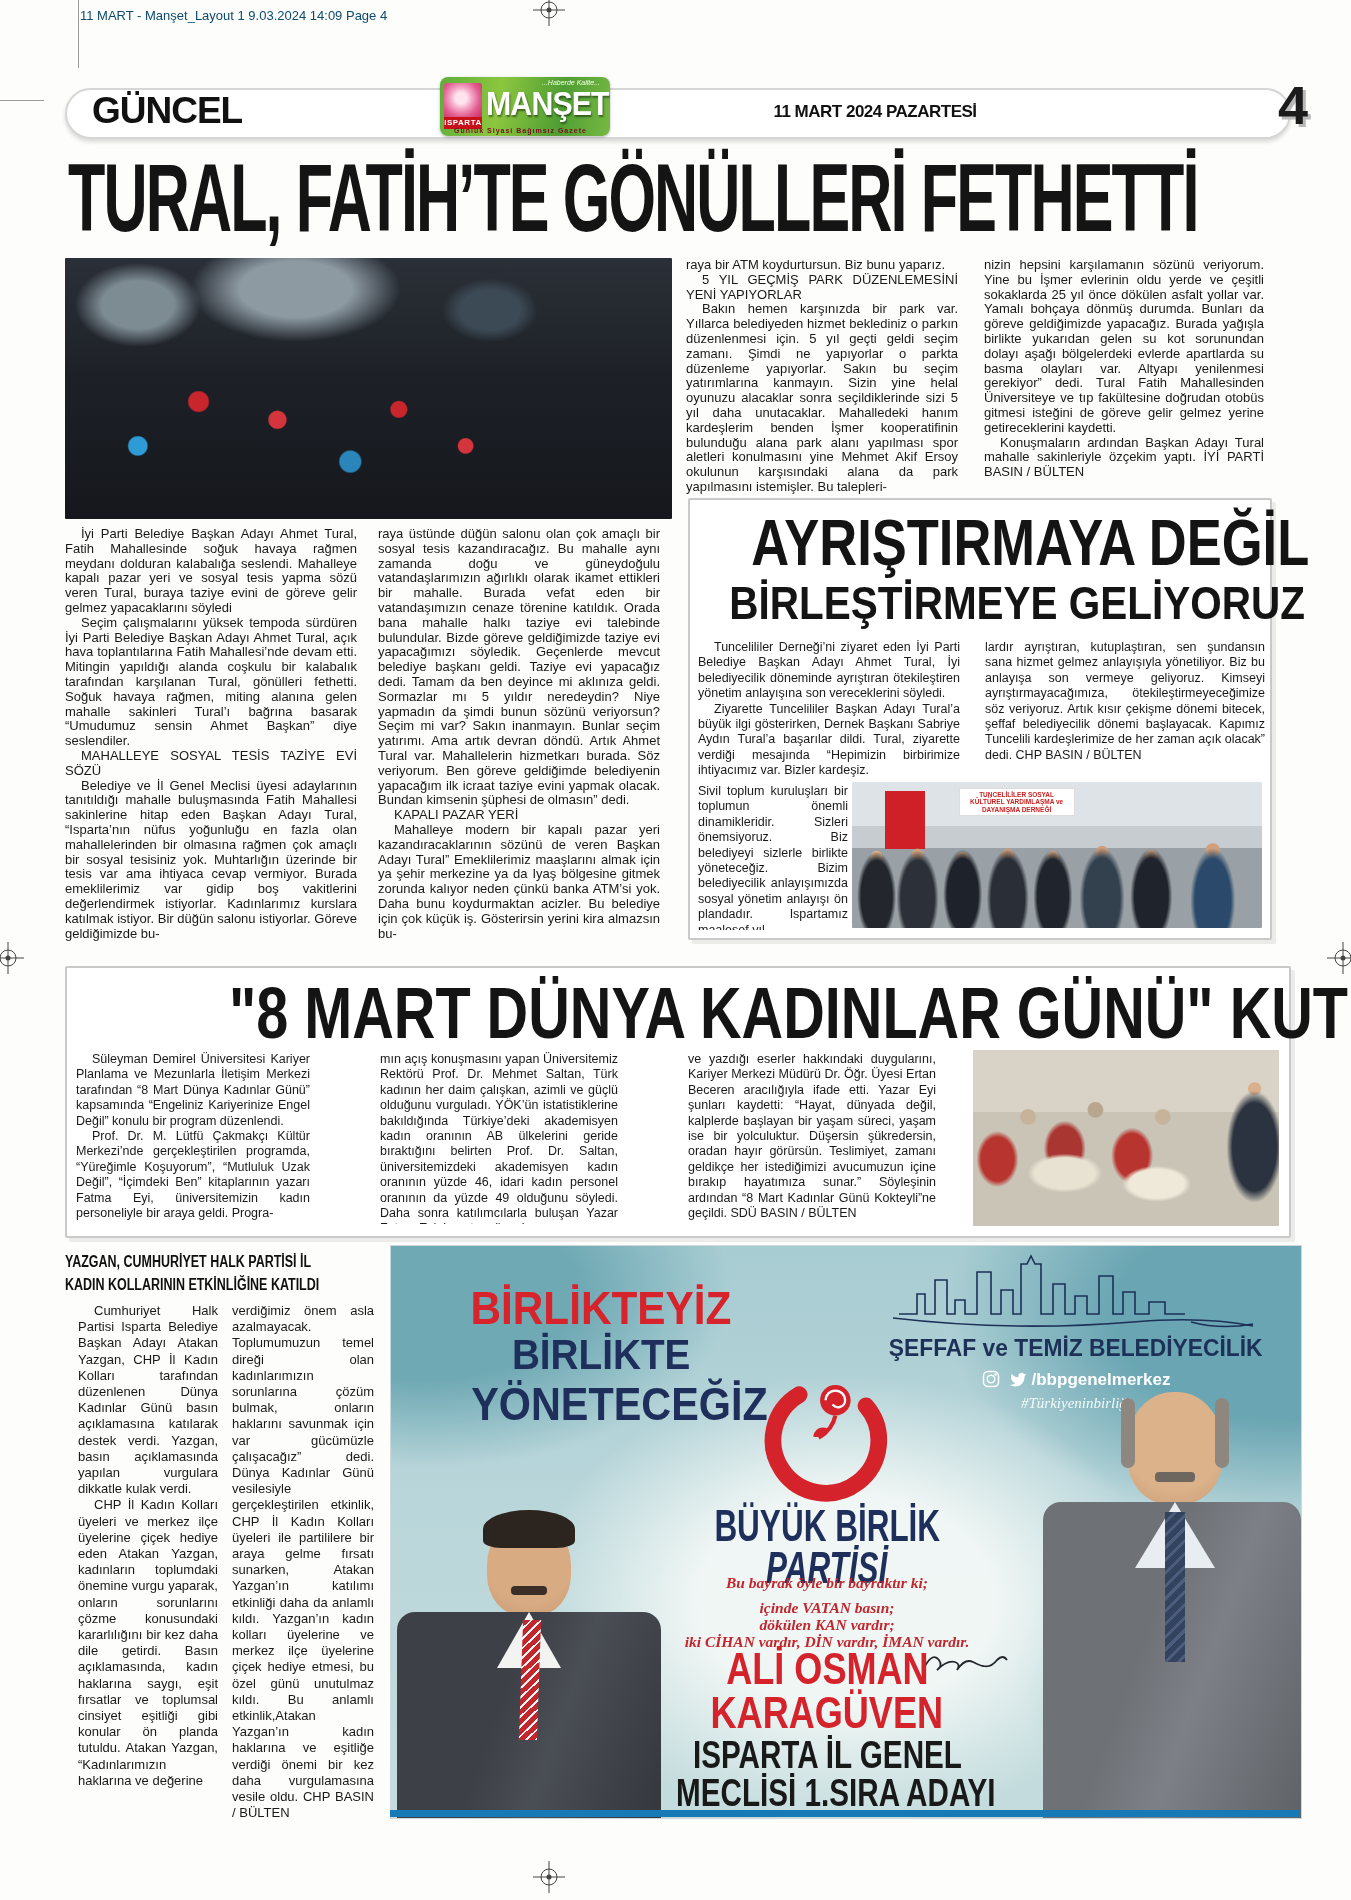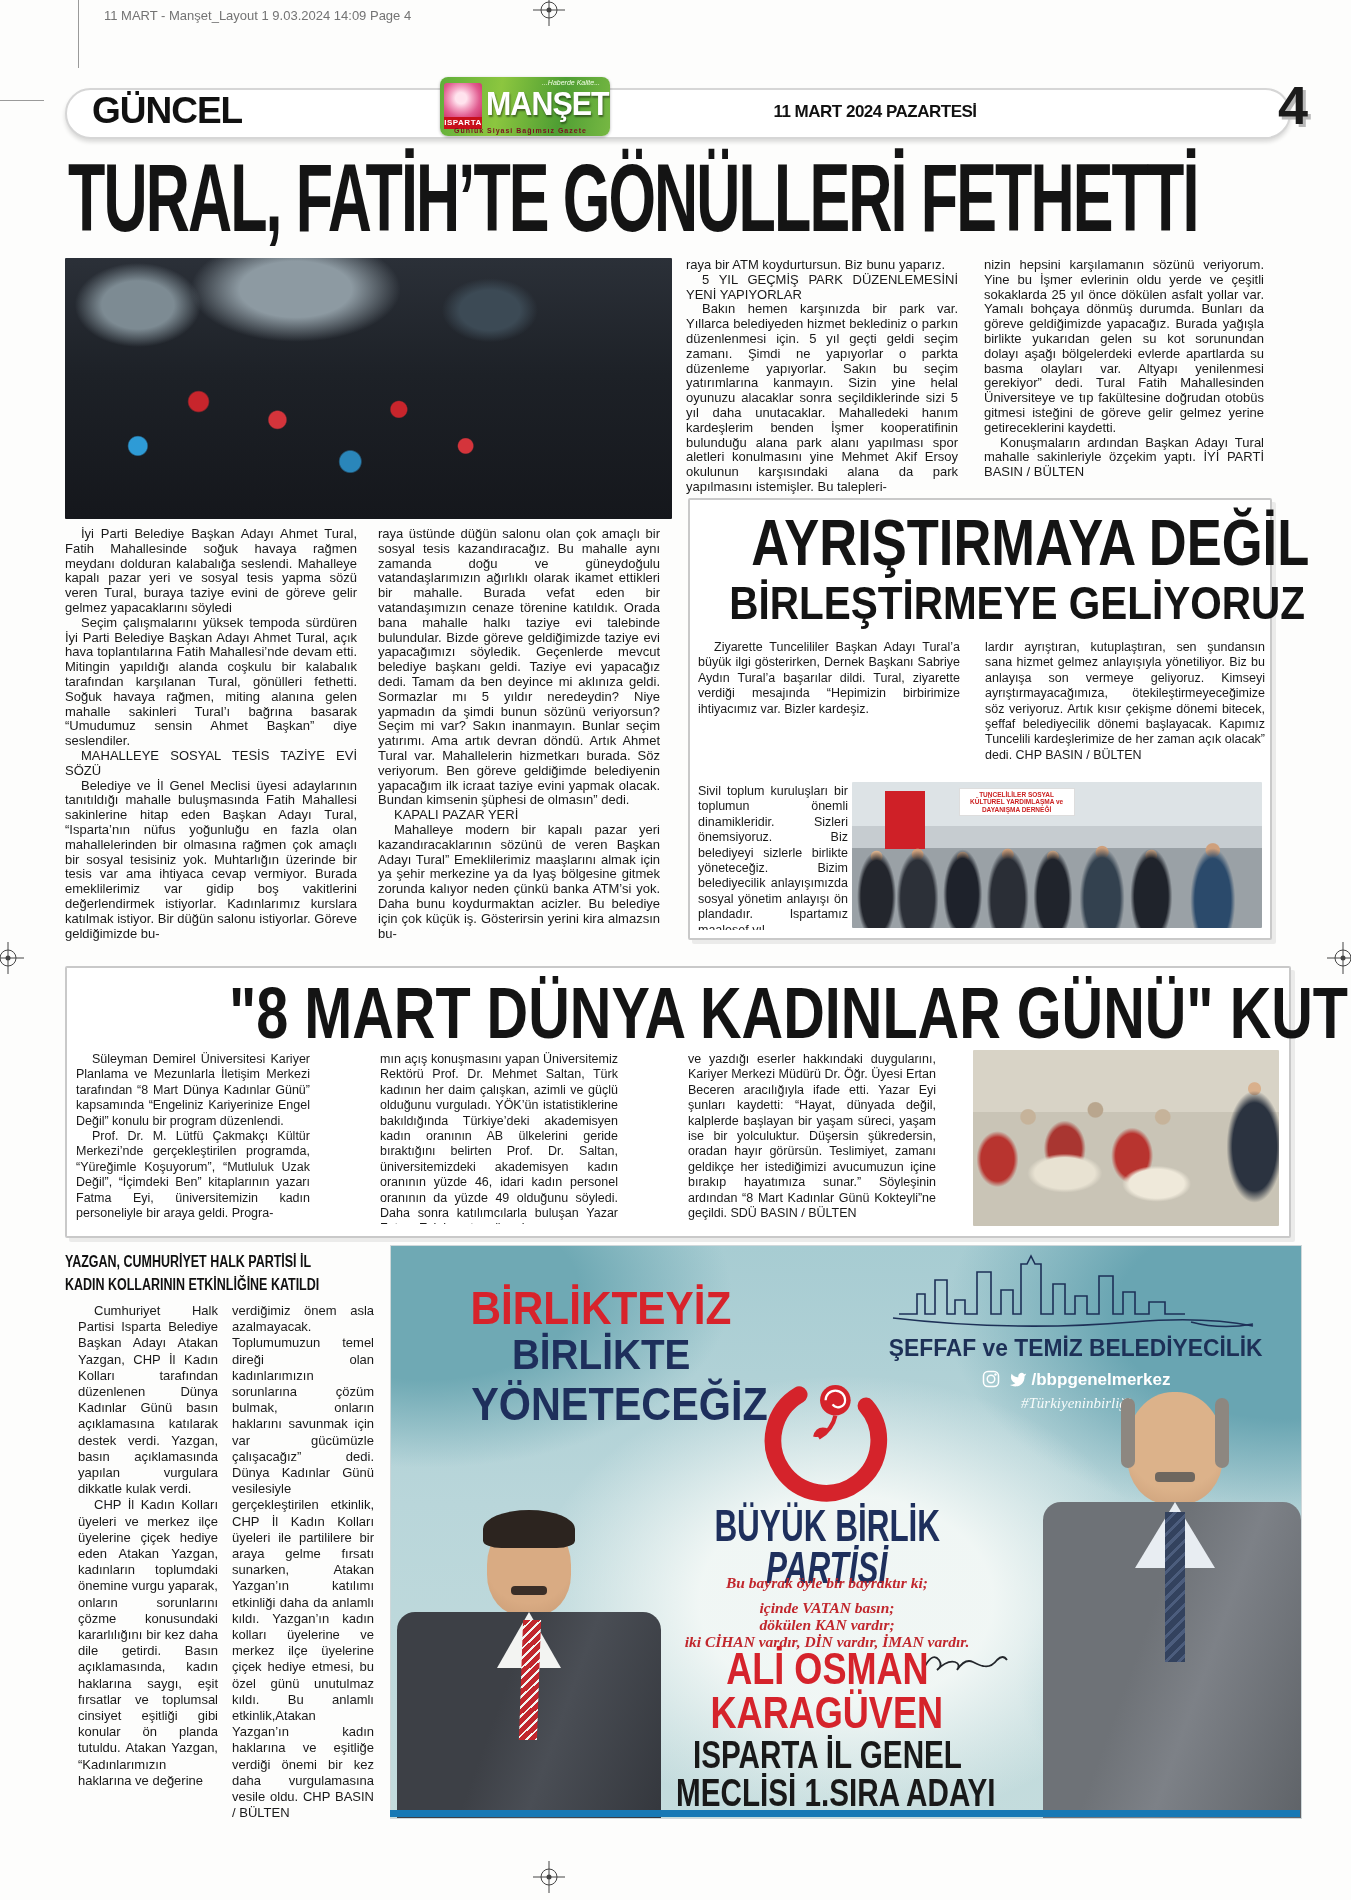--- a/index.html
+++ b/index.html
@@ -1,19 +1,19 @@
 <!DOCTYPE html>
 <html><head>
 <meta charset="utf-8">
 <style>
   html,body{margin:0;padding:0;background:#e8e8e8;}
   #page{position:relative;width:1351px;height:1900px;background:#fdfdfc;overflow:hidden;
         font-family:"Liberation Sans",sans-serif;color:#1a1a1a;}
   
-  .slug{position:absolute;left:104px;top:8px;font-size:13px;color:#737373;}
+  .slug{position:absolute;left:80px;top:8px;font-size:13px;color:#0c4a6e;}
   .slugline{position:absolute;left:78px;top:0;width:1px;height:68px;background:#9a9a9a;}
   .cropline{position:absolute;left:0;top:100px;width:44px;height:1px;background:#9a9a9a;}
   .regmark{position:absolute;}
   
   .band{position:absolute;left:65px;top:88px;width:1222px;height:47px;background:#fff;
         border:2px solid #d6d6d6;border-radius:28px;box-shadow:0 3px 4px rgba(0,0,0,.14);}
   .guncel{position:absolute;left:92px;top:90px;font-size:37px;font-weight:800;letter-spacing:-1px;color:#111;}
   .pageno{position:absolute;left:1278px;top:74px;font-size:54px;font-weight:800;color:#1b1b1b;
           text-shadow:3px 3px 0 #b9b9b9;}
   .issuedate{position:absolute;left:750px;top:102px;width:250px;text-align:center;
@@ -196,20 +196,21 @@
   </div>
 
   <div class="nbox" style="left:688px;top:498px;width:580px;height:438px;"></div>
   <div class="hl center" style="left:690px;top:506px;width:576px;font-size:64px;">
     <span style="transform:scaleX(.82);">AYRIŞTIRMAYA DEĞİL</span>
   </div>
   <div class="hl center" style="left:690px;top:576px;width:576px;font-size:46px;">
     <span style="transform:scaleX(.88);">BİRLEŞTİRMEYE GELİYORUZ</span>
   </div>
   <div class="col small" style="left:698px;top:640px;width:262px;height:142px;">
+    <p>Tuncelililer Derneği’ni ziyaret eden İyi Parti Belediye Başkan Adayı Ahmet Tural, İyi belediyecilik döneminde ayrıştıran ötekileştiren yönetim anlayışına son vereceklerini söyledi.</p>
     <p>Ziyarette Tuncelililer Başkan Adayı Tural’a büyük ilgi gösterirken, Dernek Başkanı Sabriye Aydın Tural’a başarılar dildi.  Tural, ziyarette verdiği mesajında “Hepimizin birbirimize ihtiyacımız var. Bizler kardeşiz.</p>
   </div>
   <div class="col small" style="left:698px;top:784px;width:150px;height:146px;">
     <p class="cont">Sivil toplum kuruluşları bir toplumun önemli dinamikleridir. Sizleri önemsiyoruz. Biz belediyeyi sizlerle birlikte yöneteceğiz. Bizim belediyecilik anlayışımızda sosyal yönetim anlayışı ön plandadır. Ispartamız maalesef yıl-</p>
   </div>
   <div class="col small" style="left:985px;top:640px;width:280px;height:136px;">
     <p class="cont">lardır ayrıştıran, kutuplaştıran, sen şundansın sana hizmet gelmez anlayışıyla yönetiliyor. Biz bu anlayışa son vermeye geliyoruz.  Kimseyi ayrıştırmayacağımıza, ötekileştirmeyeceğimize söz veriyoruz. Artık kısır çekişme dönemi bitecek, şeffaf belediyecilik dönemi başlayacak. Kapımız Tuncelili kardeşlerimize de her zaman açık olacak” dedi. CHP BASIN / BÜLTEN</p>
   </div>
   <div class="photo ph-visit" style="left:852px;top:782px;width:410px;height:146px;">
     <div class="flag"></div>

